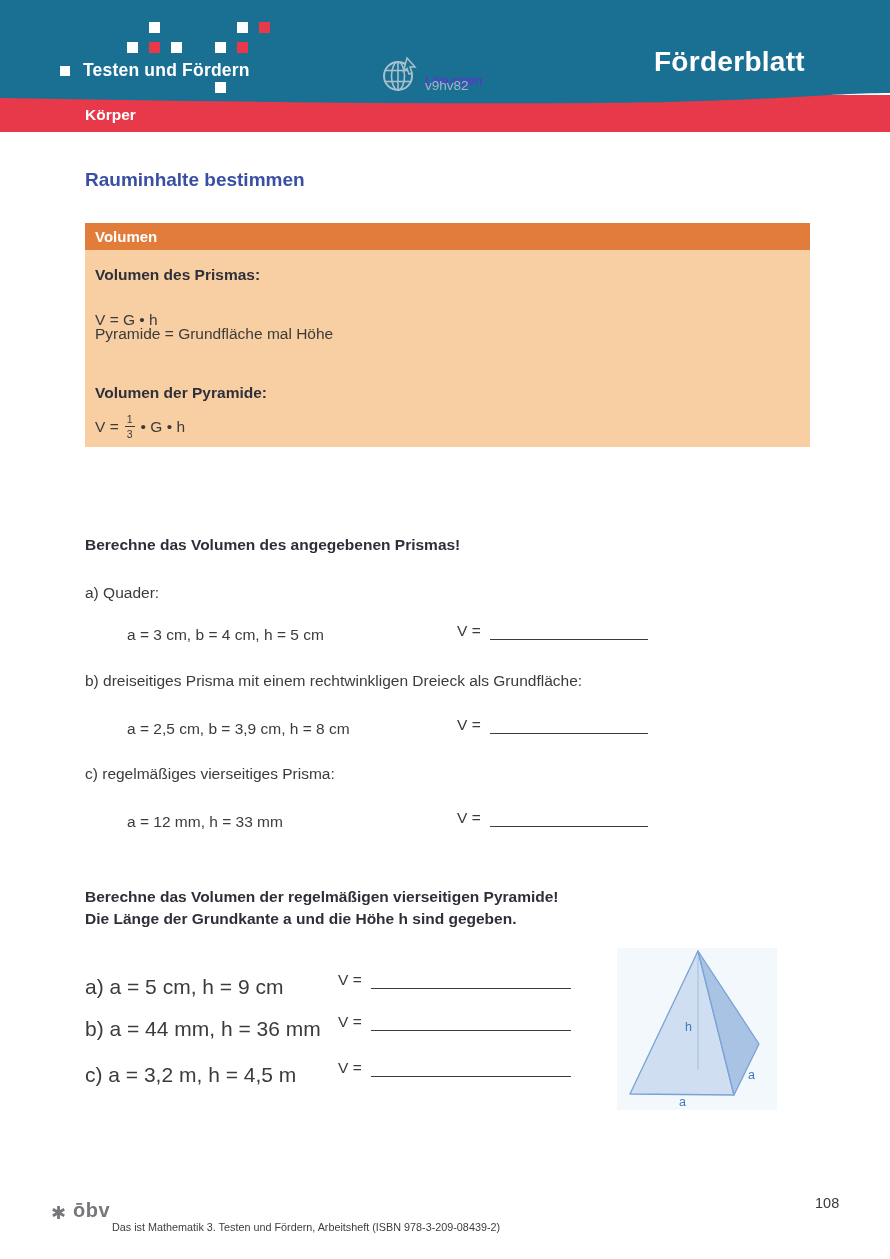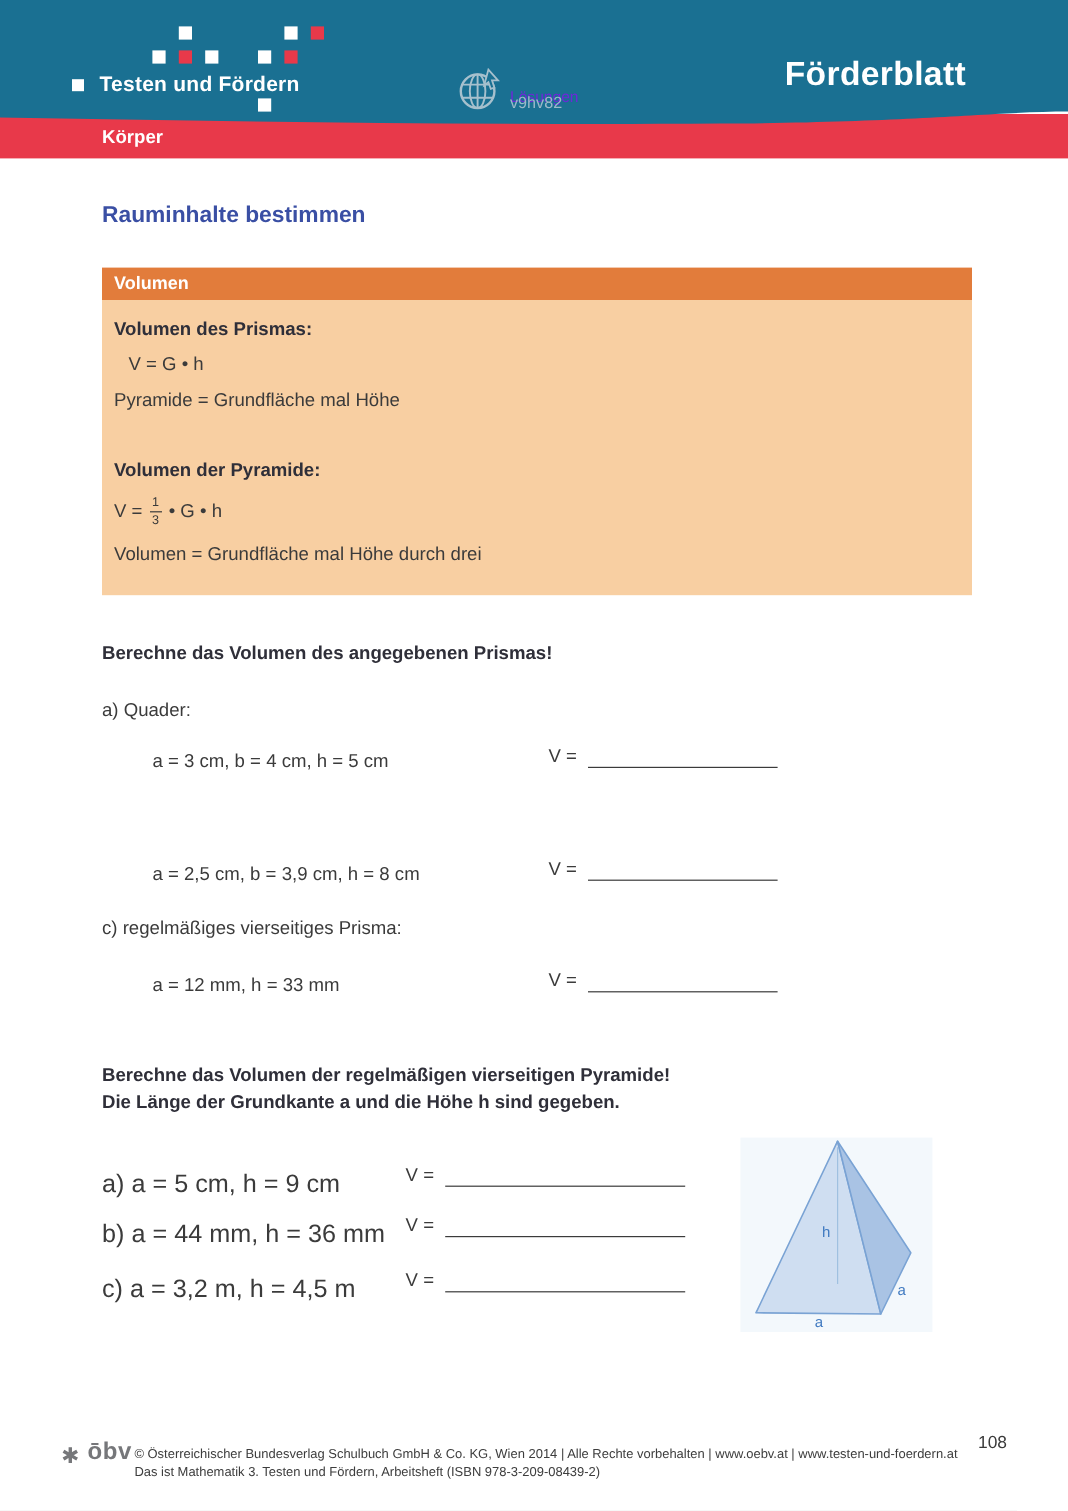--- a/index.html
+++ b/index.html
@@ -19,21 +19,21 @@
   .sheet-type{right:85px;top:46px;font-size:28px;font-weight:bold;color:#fff;letter-spacing:.3px;}
   .chapter{left:85px;top:106px;font-size:15.5px;font-weight:bold;color:#fff;}
 
   
   .page-title{left:85px;top:169px;font-size:19px;font-weight:bold;color:#3a4fa4;}
 
   
   .infobox{left:85px;top:223px;width:725px;height:255px;}
   .infobox-header{height:27px;background:#e27c3b;color:#fff;font-weight:bold;
                   font-size:15px;line-height:27px;padding-left:10px;}
-  .infobox-body{position:relative;height:246px;background:#f8cfa2;}
+  .infobox-body{position:relative;height:197px;background:#f8cfa2;}
   .ib-line{position:absolute;left:10px;font-size:15.5px;white-space:nowrap;}
   .ib-bold{font-weight:bold;color:#2f2f39;}
   .formula-row{display:flex;align-items:center;gap:5px;}
   .frac{display:inline-flex;flex-direction:column;align-items:center;line-height:1;font-size:10.5px;margin:0 1px;}
   .frac .num{border-bottom:1px solid #3b3b3b;padding:0 2px 1.5px;}
   .frac .den{padding-top:1.5px;}
 
   
   .task-instr{left:85px;font-size:15.5px;font-weight:bold;color:#2f2f39;white-space:nowrap;}
   .task-label{left:85px;font-size:15.5px;white-space:nowrap;}
@@ -93,44 +93,44 @@
 
   <div class="abs sheet-type">Förderblatt</div>
   <div class="abs chapter">Körper</div>
 
   <div class="abs page-title">Rauminhalte bestimmen</div>
 
   <div class="abs infobox">
     <div class="infobox-header">Volumen</div>
     <div class="infobox-body">
       <div class="ib-line ib-bold" style="top:16px;">Volumen des Prismas:</div>
-      <div class="ib-line" style="top:45px;margin-left:12px;">V = G • h</div>
+      <div class="ib-line" style="top:61px;">V = G • h</div>
       <div class="ib-line" style="top:75px;">Pyramide = Grundfläche mal Höhe</div>
       <div class="ib-line ib-bold" style="top:134px;">Volumen der Pyramide:</div>
       <div class="ib-line formula-row" style="top:164px;">
         <span>V =</span>
         <span class="frac">
           <span class="num">1</span>
           <span class="den">3</span>
         </span>
         <span>• G • h</span>
       </div>
-      <div class="ib-line" style="top:204px;">Volumen = Grundfläche mal Höhe durch drei</div>
     </div>
   </div>
 
   <div class="abs task-instr" style="top:536px;">Berechne das Volumen des angegebenen Prismas!</div>
 
   <div class="abs task-label" style="top:584px;">a) Quader:</div>
   <div class="abs task-given-1" style="top:626px;">a = 3 cm, b = 4 cm, h = 5 cm</div>
   <div class="abs answer" style="left:457px;top:621px;">
     <span>V =</span>
     <span class="blank w160"></span>
   </div>
 
+  <div class="abs task-label" style="top:672px;">b) dreiseitiges Prisma mit einem rechtwinkligen Dreieck als Grundfläche:</div>
   <div class="abs task-given-1" style="top:720px;">a = 2,5 cm, b = 3,9 cm, h = 8 cm</div>
   <div class="abs answer" style="left:457px;top:715px;">
     <span>V =</span>
     <span class="blank w160"></span>
   </div>
 
   <div class="abs task-label" style="top:765px;">c) regelmäßiges vierseitiges Prisma:</div>
   <div class="abs task-given-1" style="top:813px;">a = 12 mm, h = 33 mm</div>
   <div class="abs answer" style="left:457px;top:808px;">
     <span>V =</span>
@@ -170,17 +170,16 @@
 
       <line x1="81" y1="8" x2="81" y2="122" stroke="#9fc0e0" stroke-width="1"></line>
     </svg>
     <span class="fig-label" style="left:68px;top:72px;">h</span>
     <span class="fig-label" style="left:131px;top:120px;">a</span>
     <span class="fig-label" style="left:62px;top:147px;">a</span>
   </div>
 
   <div class="abs obv-star">✱</div>
   <div class="abs obv-text">ōbv</div>
-  <div class="abs foot-line1">© Österreichischer Bundesverlag Schulbuch GmbH &amp; Co. KG, Wien 2014 | Alle Rechte vorbehalten | www.oebv.at | www.testen-und-foerdern.at</div>
   <div class="abs foot-line2">Das ist Mathematik 3. Testen und Fördern, Arbeitsheft (ISBN 978-3-209-08439-2)</div>
   <div class="abs page-number">108</div>
 
 </div>
 
 </body></html>

